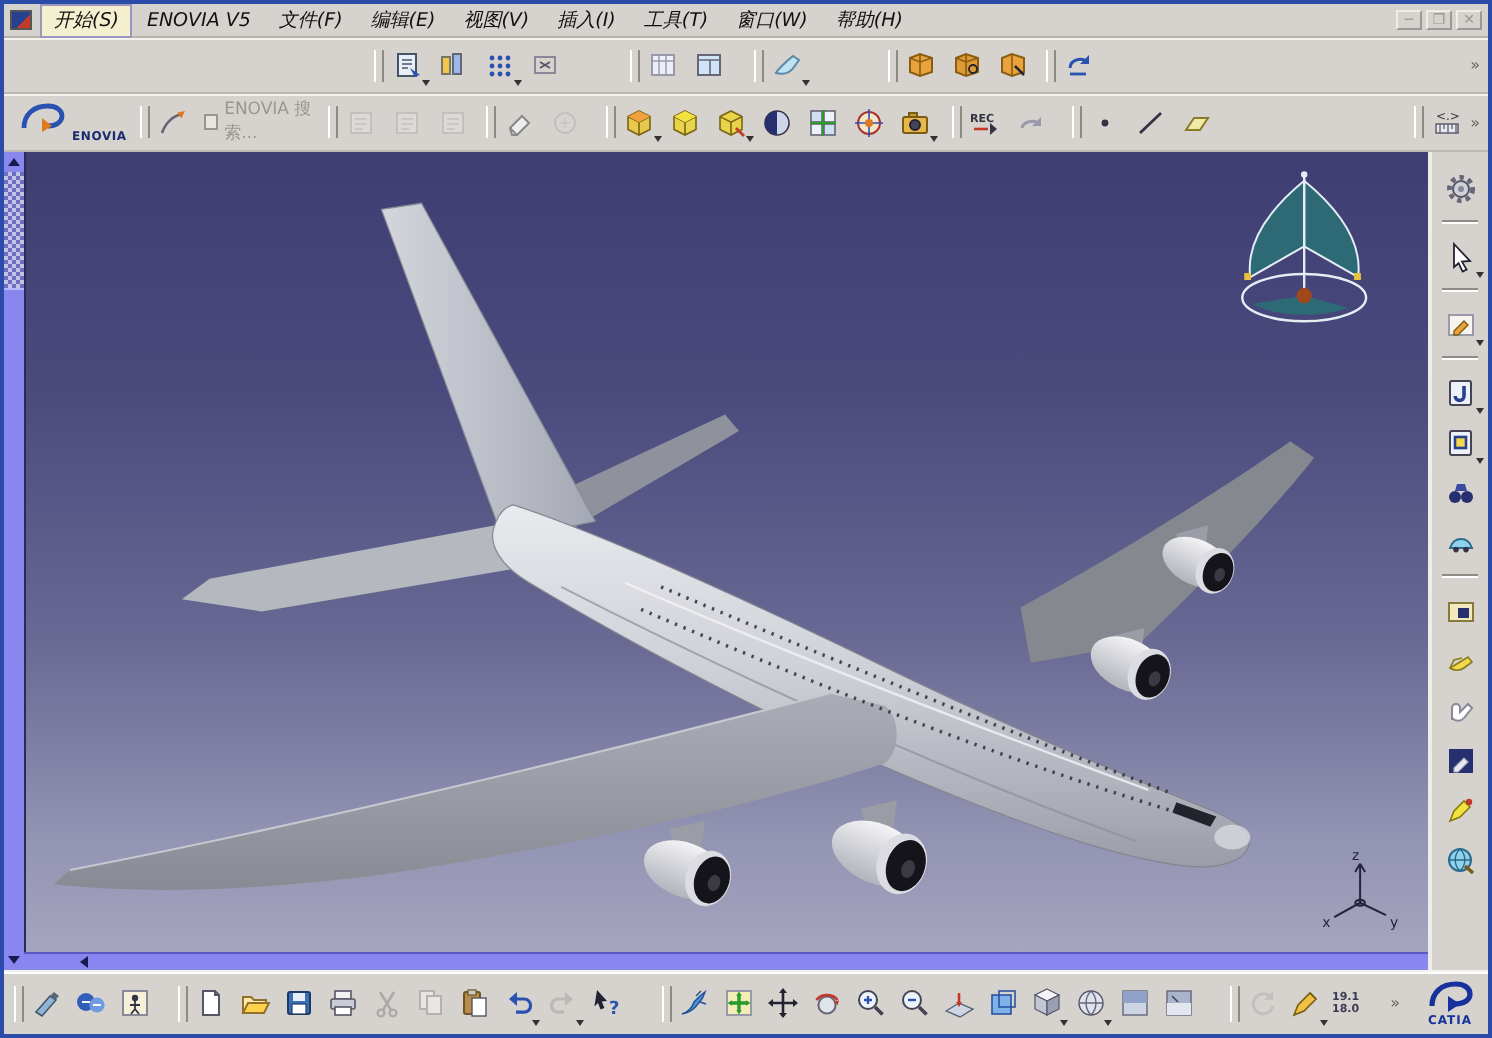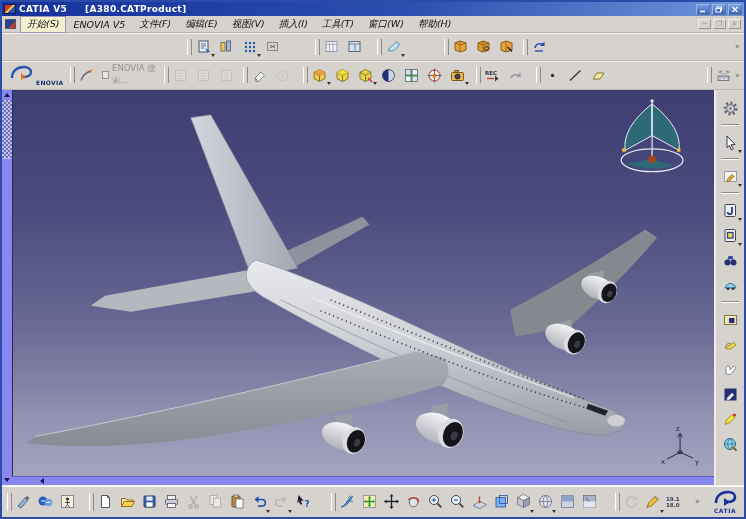--- a/index.html
+++ b/index.html
@@ -71,44 +71,20 @@
   .vals{display:flex;flex-direction:column;justify-content:center;font-size:5.5px;line-height:6px;color:#3a3a55;font-weight:bold;padding:0 2px;}
   .catialogo{display:flex;flex-direction:column;align-items:center;margin:0 6px 0 8px;}
   .catialogo svg{width:26px;height:18px;}
   .catialogo .ct{font-size:6px;font-weight:bold;color:#16309c;letter-spacing:.5px;line-height:5px;}
 </style>
 </head>
 <body>
 
 <div id="app">
 
-  <div class="titlebar">
-    <span class="appicon"></span>
-    <span class="t">CATIA V5</span>
-    <span class="gap"></span>
-    <span class="t">[A380.CATProduct]</span>
-    <span class="winbtns">
-      <span class="wb">
-          <svg viewBox="0 0 8 7">
-            <path d="M1 5.5h5" stroke="#fff" stroke-width="1.6"></path>
-          </svg>
-        </span>
-      <span class="wb">
-          <svg viewBox="0 0 8 7">
-            <rect x="2" y="1" width="4.5" height="3.5" fill="none" stroke="#fff"></rect>
-            <rect x="1" y="2.6" width="4.5" height="3.5" fill="#3a62b8" stroke="#fff"></rect>
-          </svg>
-        </span>
-      <span class="wb">
-          <svg viewBox="0 0 8 7">
-            <path d="M1.5 1l5 5M6.5 1l-5 5" stroke="#fff" stroke-width="1.3"></path>
-          </svg>
-        </span>
-    </span>
-  </div>
 
   <div class="menubar">
     <span class="docicon"></span>
     <span style="display:flex;align-items:center;font-style:italic;">
         <span class="mi active">开始(S)</span>
         <span class="mi">ENOVIA V5</span>
         <span class="mi">文件(F)</span>
         <span class="mi">编辑(E)</span>
         <span class="mi">视图(V)</span>
         <span class="mi">插入(I)</span>

